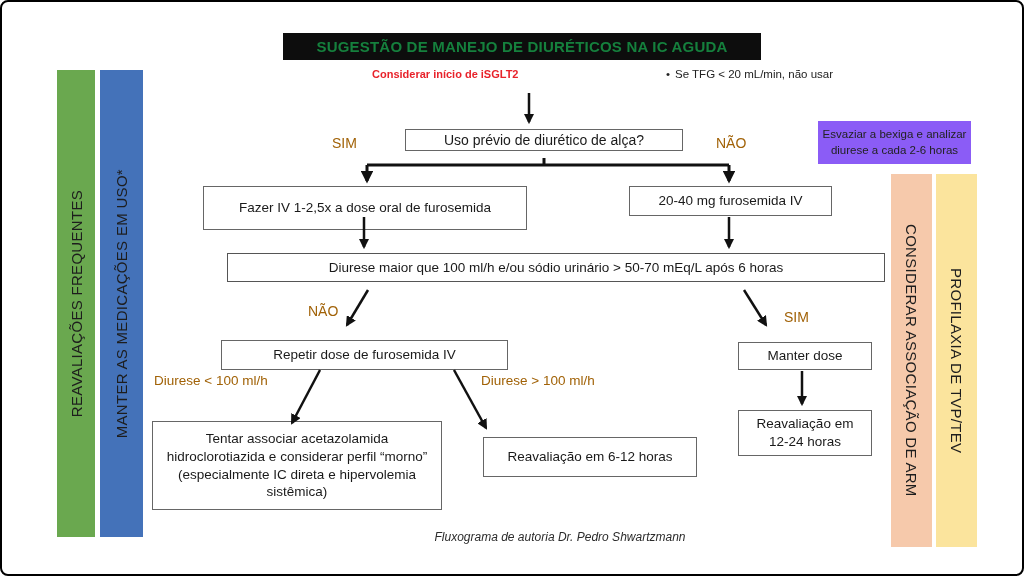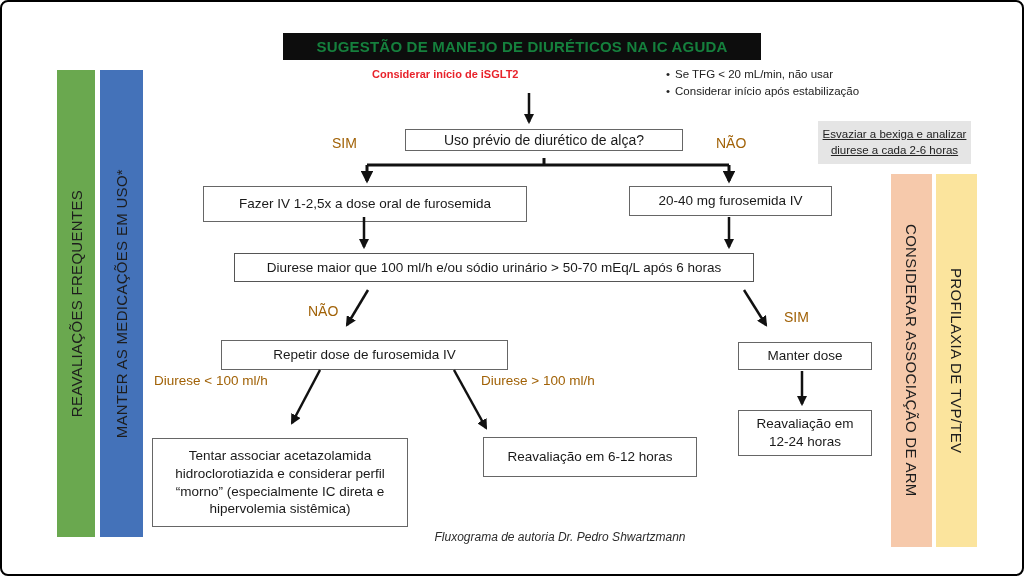--- a/index.html
+++ b/index.html
@@ -48,25 +48,25 @@
     font-size: 11.5px; line-height: 1.35; color: #222;
   }
 
   
   .fbox {
     position: absolute; border: 1.5px solid #666; background: #fff;
     display: flex; align-items: center; justify-content: center; text-align: center;
     font-size: 13.5px; line-height: 1.3; box-sizing: border-box; color: #1a1a1a;
   }
   #decision-box     { left: 403px; top: 127px; width: 278px; height: 22px; font-size: 14px; }
-  #box-yes          { left: 201px; top: 184px; width: 324px; height: 36px; }
+  #box-yes          { left: 201px; top: 184px; width: 324px; height: 44px; }
   #box-no           { left: 627px; top: 184px; width: 203px; height: 30px; }
-  #wide-box         { left: 232px; top: 251px; width: 520px; height: 29px; border-color: #555; }
+  #wide-box         { left: 225px; top: 251px; width: 658px; height: 29px; border-color: #555; }
   #repeat-box       { left: 219px; top: 338px; width: 287px; height: 30px; }
-  #assoc-box        { left: 150px; top: 436px; width: 256px; height: 89px; padding: 17px 8px; }
+  #assoc-box        { left: 150px; top: 419px; width: 290px; height: 89px; padding: 17px 8px; }
   #reassess612-box  { left: 481px; top: 435px; width: 214px; height: 40px; }
   #keep-box         { left: 736px; top: 340px; width: 134px; height: 28px; }
   #reassess1224-box { left: 736px; top: 408px; width: 134px; height: 46px; padding: 2px 6px; }
 
   
   .blabel { position: absolute; font-size: 14px; color: #a16207; }
   #sim1 { left: 330px; top: 133px; }
   #nao1 { left: 714px; top: 133px; }
   #nao2 { left: 306px; top: 301px; }
   #sim2 { left: 782px; top: 307px; }
@@ -94,23 +94,22 @@
     <span>CONSIDERAR ASSOCIAÇÃO DE ARM</span>
   </div>
   <div class="vbar down" id="bar-yellow" style="background-color: rgb(251, 228, 157);">
     <span>PROFILAXIA DE TVP/TEV</span>
   </div>
 
   <div id="title-bar" style="background-color: rgb(13, 13, 13);">SUGESTÃO DE MANEJO DE DIURÉTICOS NA IC AGUDA</div>
   <div id="red-heading" style="color: rgb(232, 34, 42);">Considerar início de iSGLT2</div>
   <div id="sglt2-notes">
     <div class="note-row">Se TFG &lt; 20 mL/min, não usar</div>
-    <div class="note-row">Considerar início após estabilização</div>
   </div>
-  <div id="gray-note" style="background-color: #e5e5e5; text-decoration: underline;">Esvaziar a bexiga e analizar diurese a cada 2-6 horas</div>
+  <div id="gray-note" style="background-color: #8b5cf6;">Esvaziar a bexiga e analizar diurese a cada 2-6 horas</div>
 
   <div class="fbox" id="decision-box">Uso prévio de diurético de alça?</div>
   <div class="blabel" id="sim1">SIM</div>
   <div class="blabel" id="nao1">NÃO</div>
 
   <div class="fbox" id="box-yes">Fazer IV 1-2,5x a dose oral de furosemida</div>
   <div class="fbox" id="box-no">20-40 mg furosemida IV</div>
 
   <div class="fbox" id="wide-box">Diurese maior que 100 ml/h e/ou sódio urinário &gt; 50-70 mEq/L após 6 horas</div>
 

